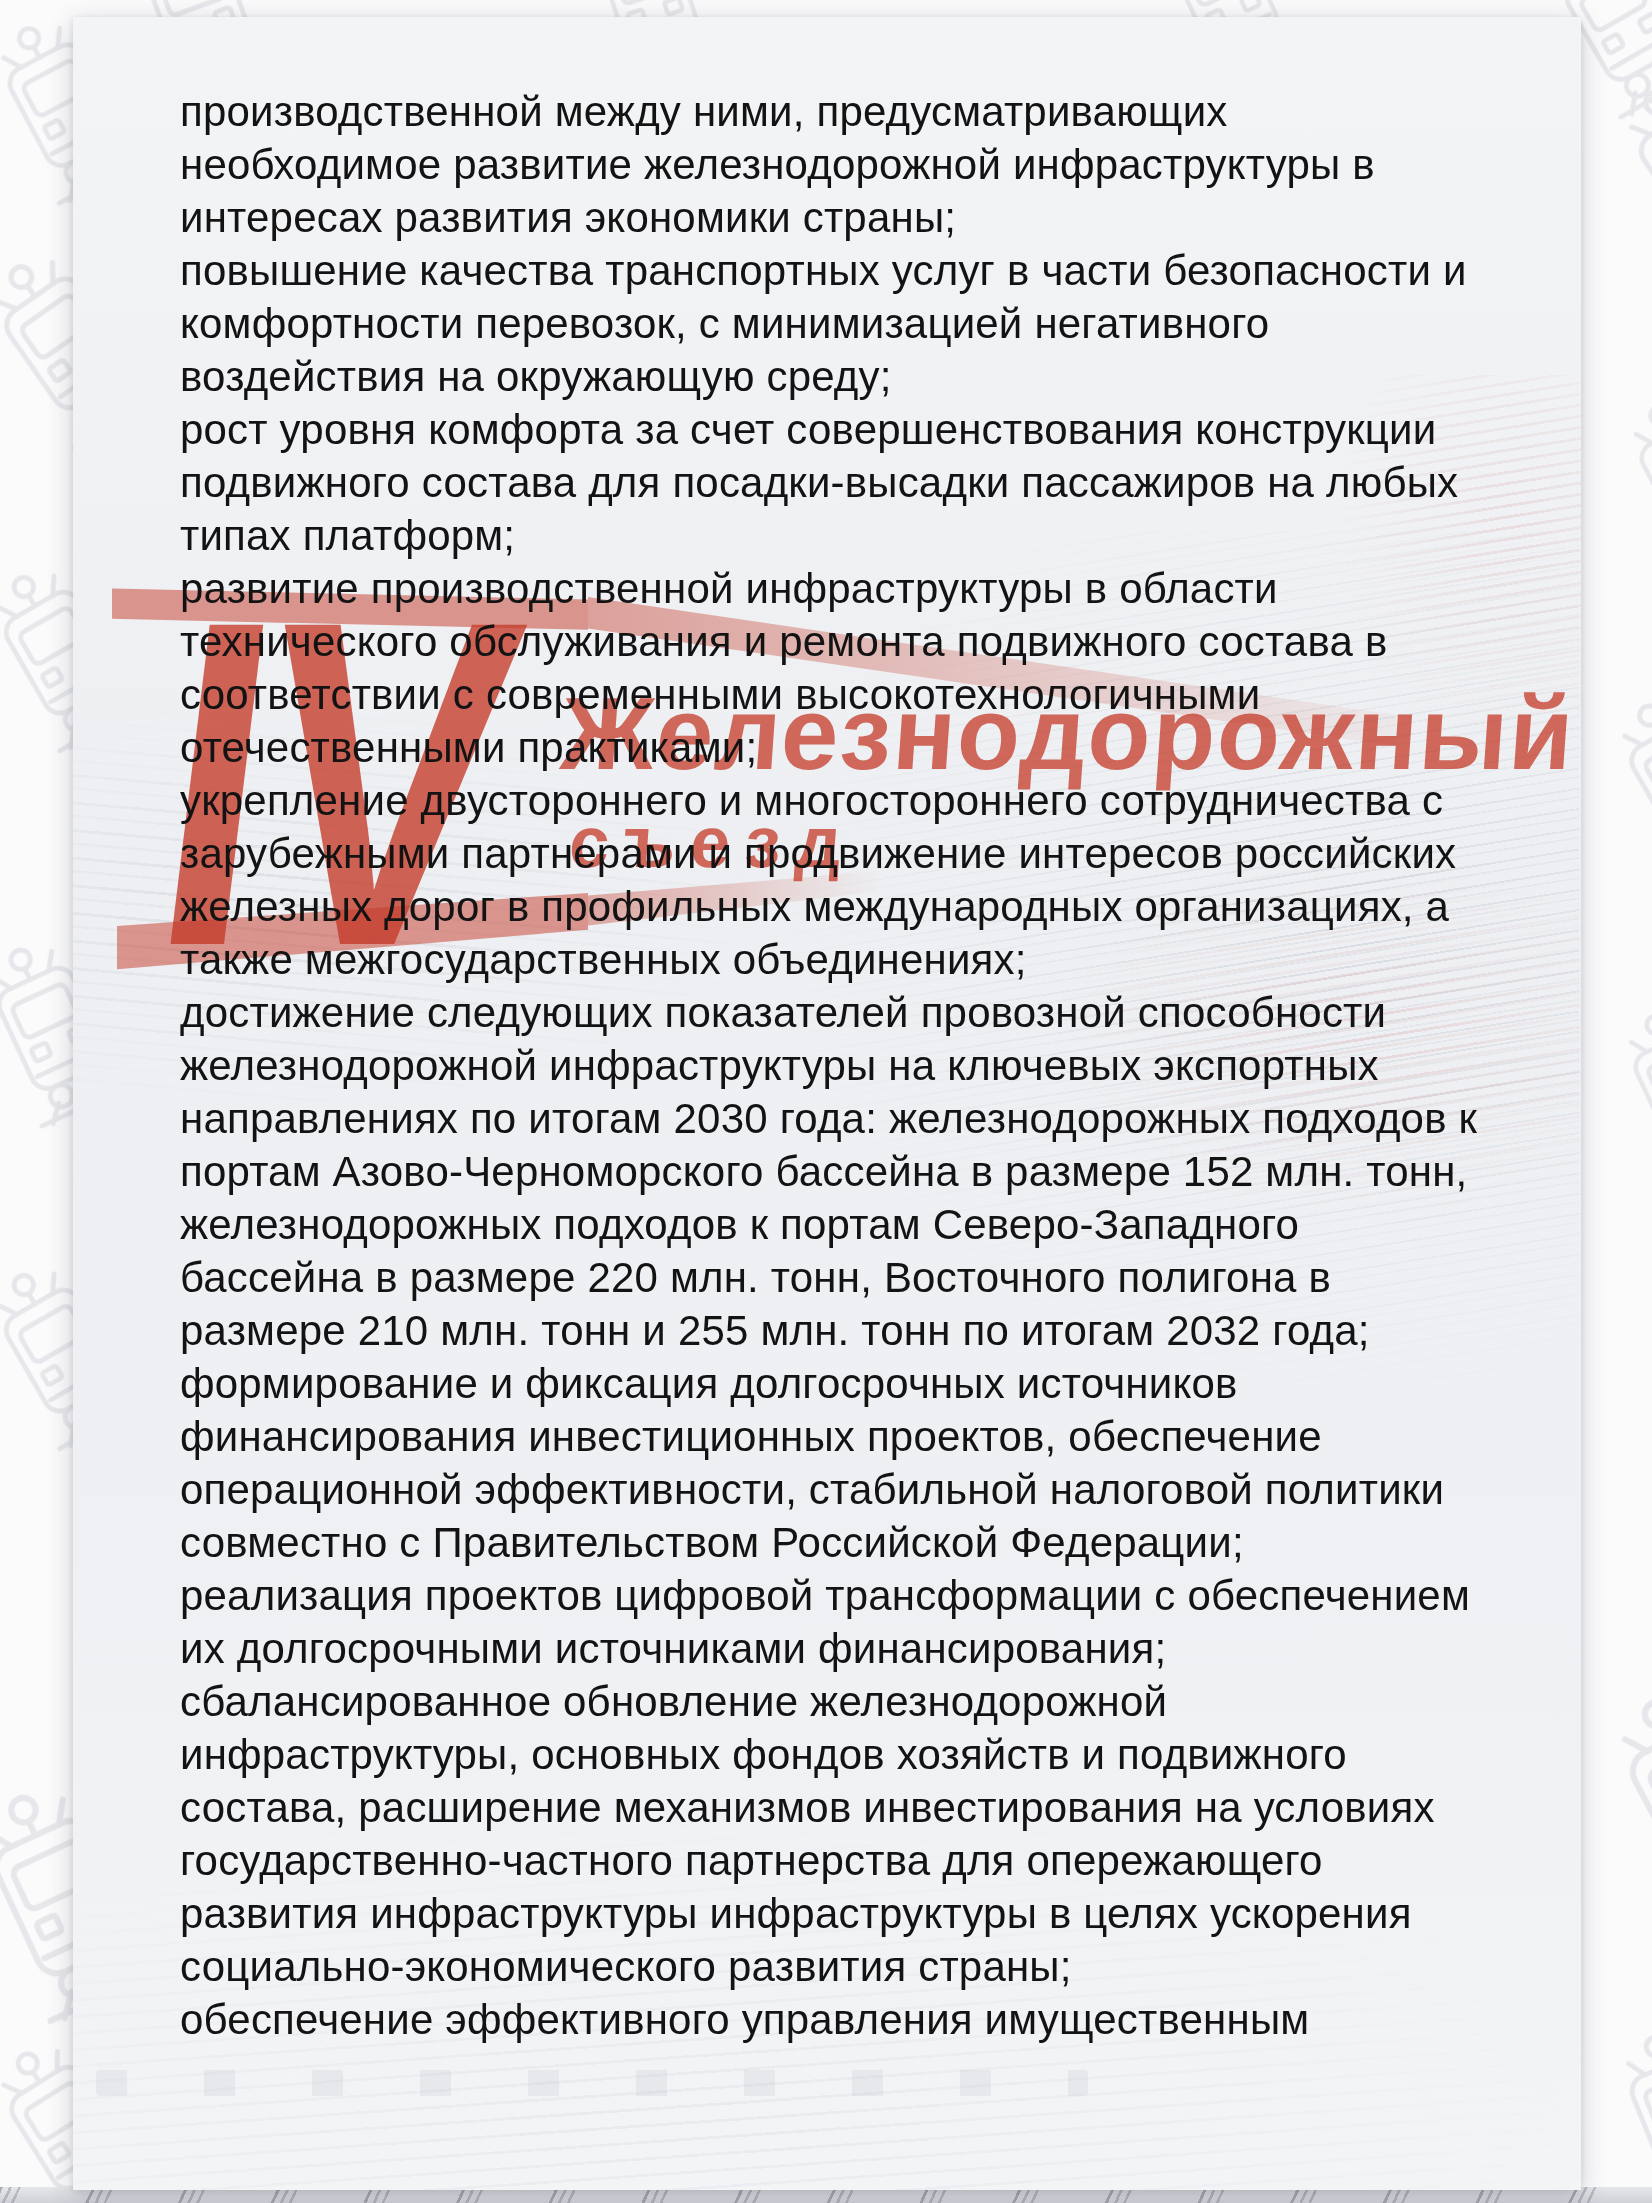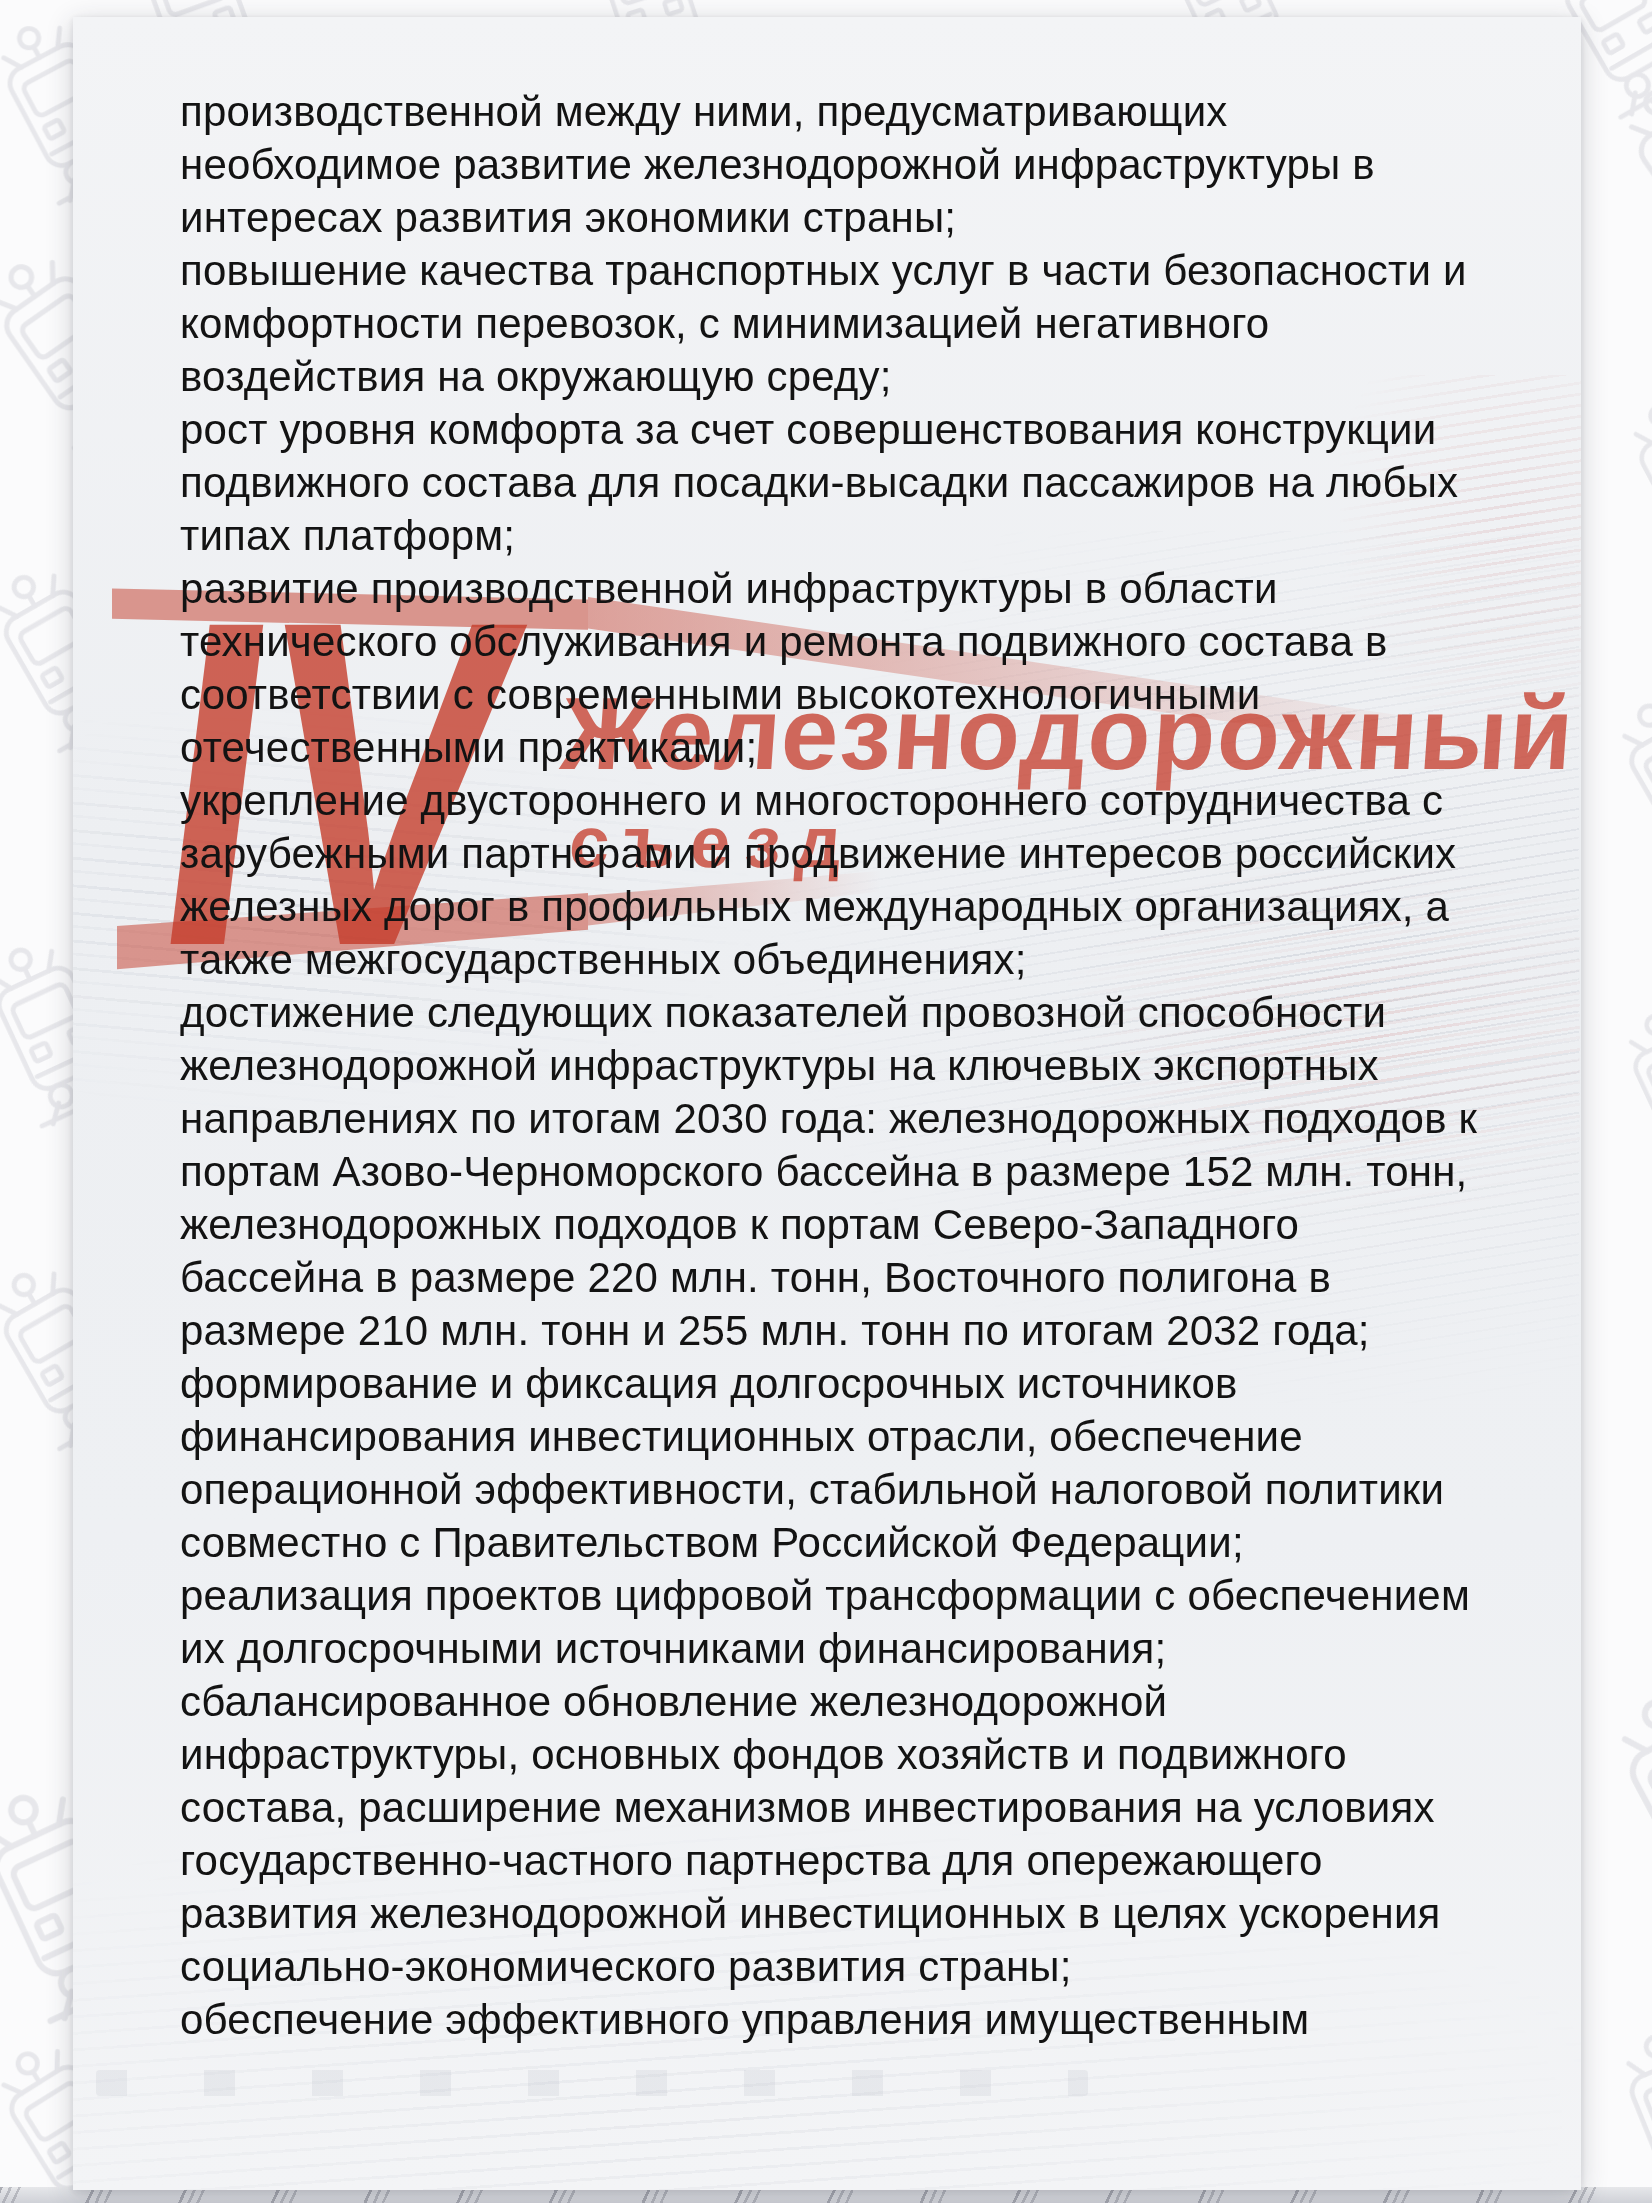--- a/index.html
+++ b/index.html
@@ -198,30 +198,30 @@
         <div class="text-line">железных дорог в профильных международных организациях, а</div>
         <div class="text-line">также межгосударственных объединениях;</div>
         <div class="text-line">достижение следующих показателей провозной способности</div>
         <div class="text-line">железнодорожной инфраструктуры на ключевых экспортных</div>
         <div class="text-line">направлениях по итогам 2030 года: железнодорожных подходов к</div>
         <div class="text-line">портам Азово-Черноморского бассейна в размере 152 млн. тонн,</div>
         <div class="text-line">железнодорожных подходов к портам Северо-Западного</div>
         <div class="text-line">бассейна в размере 220 млн. тонн, Восточного полигона в</div>
         <div class="text-line">размере 210 млн. тонн и 255 млн. тонн по итогам 2032 года;</div>
         <div class="text-line">формирование и фиксация долгосрочных источников</div>
-        <div class="text-line">финансирования инвестиционных отрасли, обеспечение</div>
+        <div class="text-line">финансирования инвестиционных проектов, обеспечение</div>
         <div class="text-line">операционной эффективности, стабильной налоговой политики</div>
         <div class="text-line">совместно с Правительством Российской Федерации;</div>
         <div class="text-line">реализация проектов цифровой трансформации с обеспечением</div>
         <div class="text-line">их долгосрочными источниками финансирования;</div>
         <div class="text-line">сбалансированное обновление железнодорожной</div>
         <div class="text-line">инфраструктуры, основных фондов хозяйств и подвижного</div>
         <div class="text-line">состава, расширение механизмов инвестирования на условиях</div>
         <div class="text-line">государственно-частного партнерства для опережающего</div>
-        <div class="text-line">развития железнодорожной инвестиционных в целях ускорения</div>
+        <div class="text-line">развития инфраструктуры инфраструктуры в целях ускорения</div>
         <div class="text-line">социально-экономического развития страны;</div>
         <div class="text-line">обеспечение эффективного управления имущественным</div>
       </div>
 
     <div class="ghost-row"></div>
   </div>
 </div>
 
 
 </body></html>

